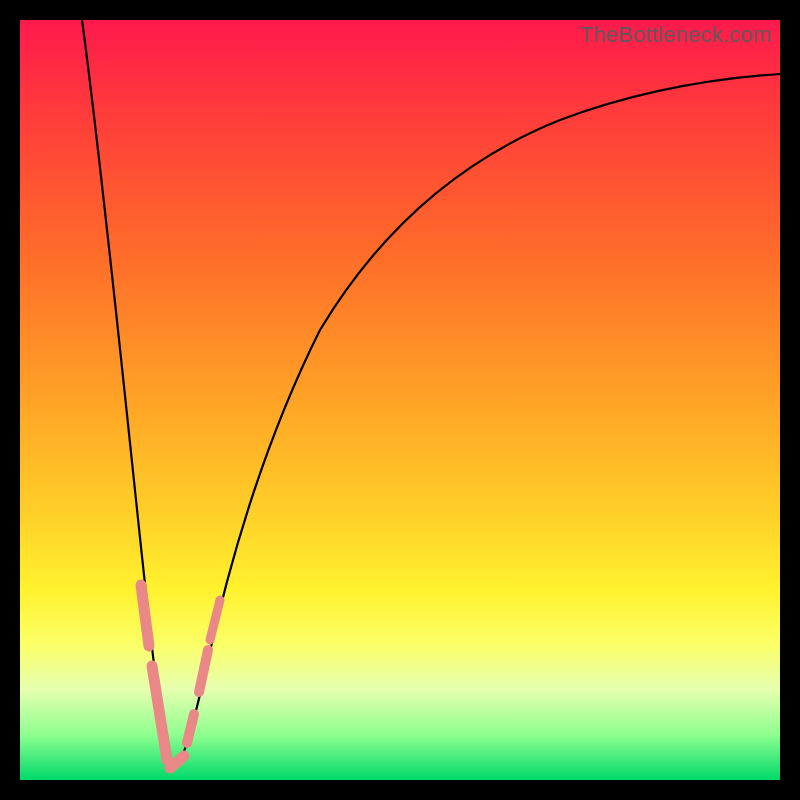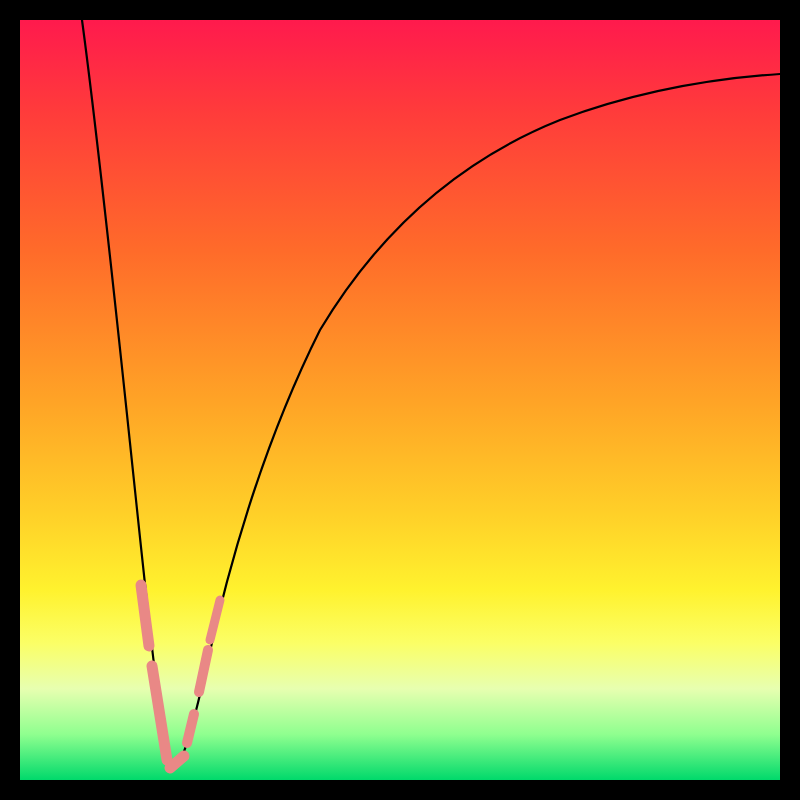--- a/index.html
+++ b/index.html
@@ -56,20 +56,21 @@
   .curve path.beads {
     fill: none;
     stroke: #e98886;
     stroke-linecap: round;
   }
 </style>
 </head>
 <body>
 
 <div class="frame">
+  <div class="watermark">TheBottleneck.com</div>
   <svg class="curve" viewBox="0 0 760 760">
     <path class="line" d="M 62 0
              C 85 170, 110 430, 130 610
              C 138 680, 144 730, 152 745
              C 160 752, 170 720, 188 640
              C 210 540, 245 420, 300 310
              C 360 210, 440 140, 540 100
              C 620 70, 700 58, 760 54"></path>
 
     <path class="beads" stroke-width="11" d="M 121 565 L 129 626"></path>

